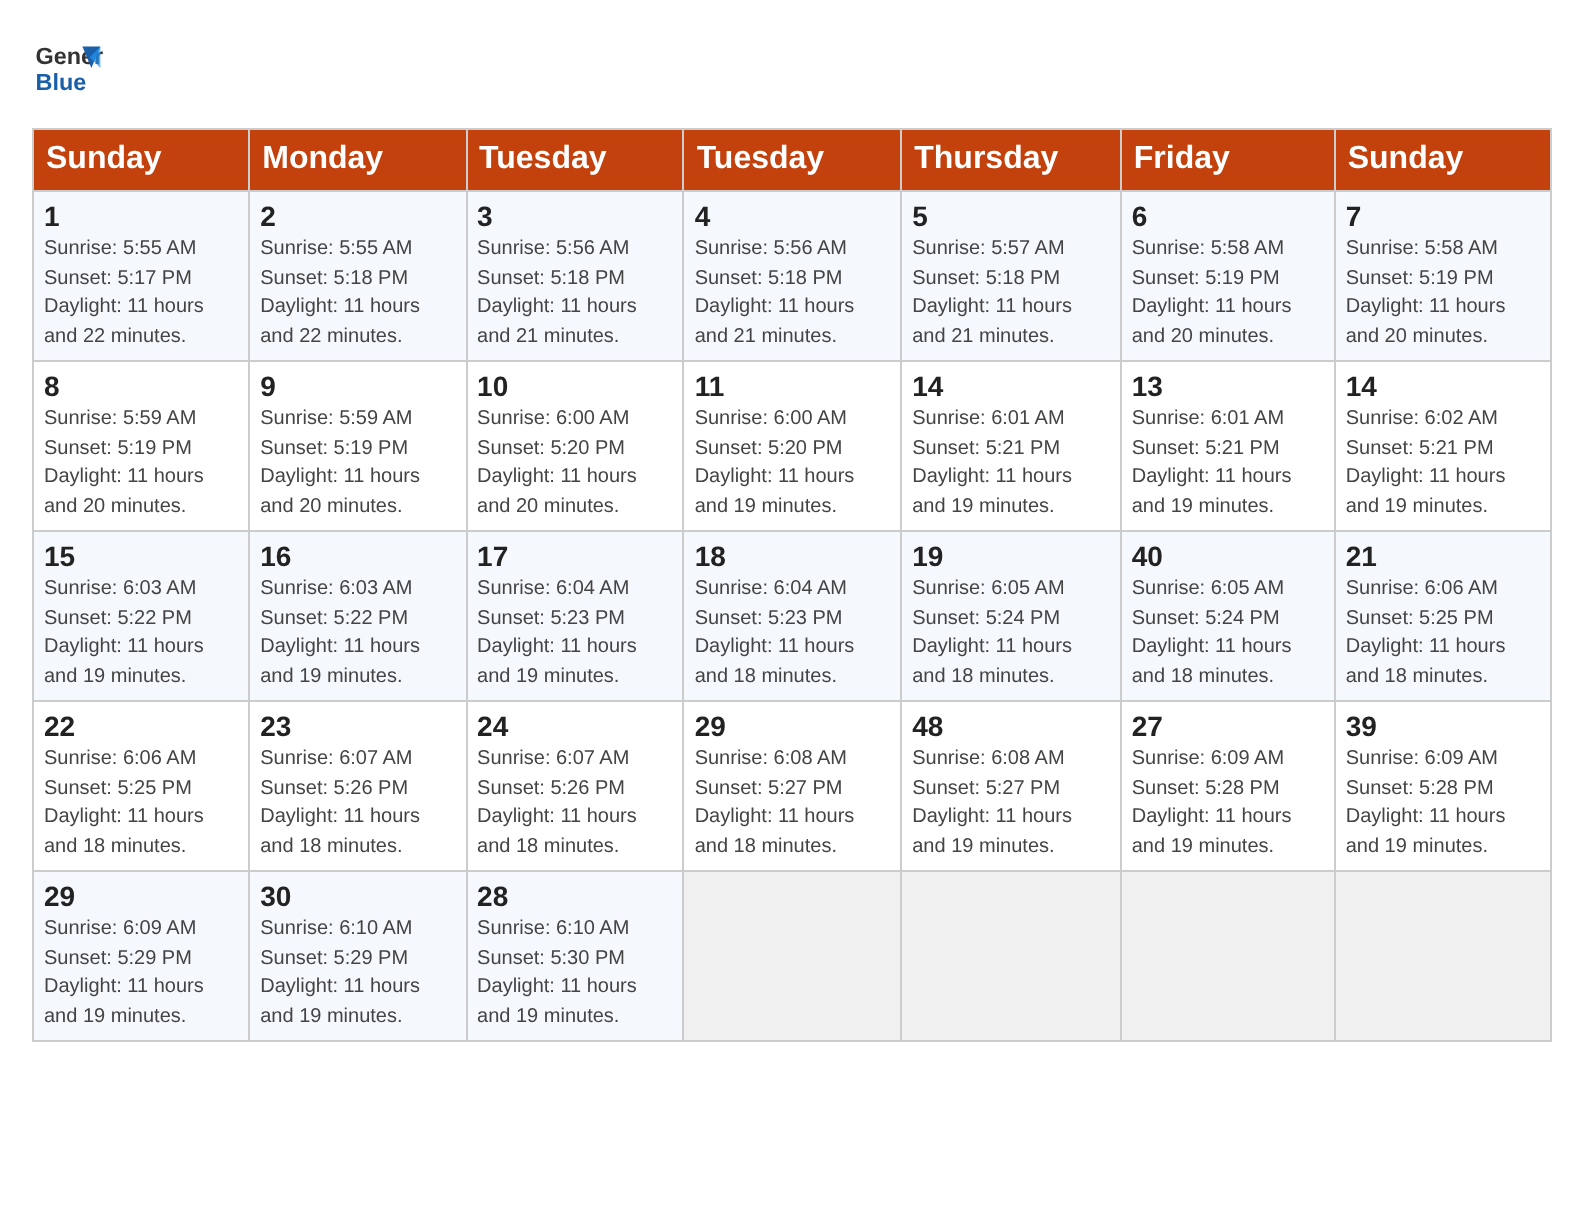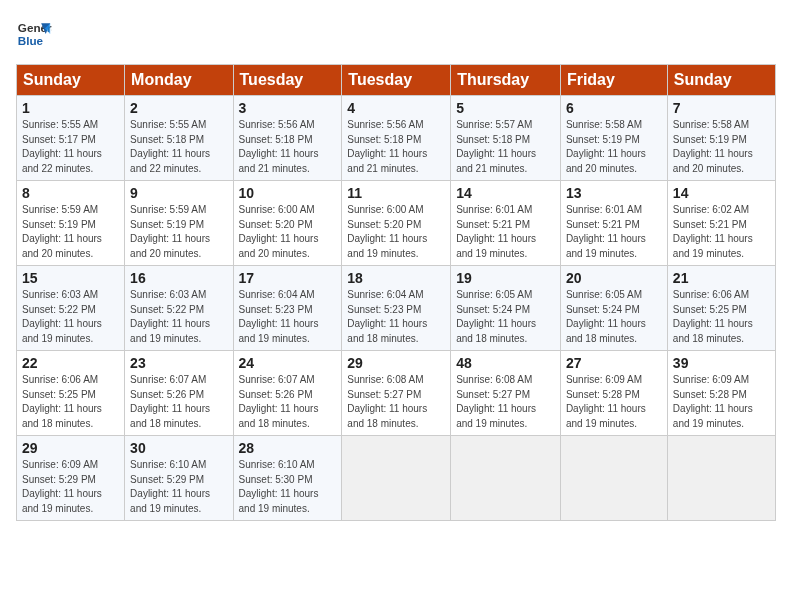--- a/index.html
+++ b/index.html
@@ -182,21 +182,21 @@
         </td>
         <td>
           <span class="day-num">18</span>
           <div class="day-detail">Sunrise: 6:04 AM<br>Sunset: 5:23 PM<br>Daylight: 11 hours and 18 minutes.</div>
         </td>
         <td>
           <span class="day-num">19</span>
           <div class="day-detail">Sunrise: 6:05 AM<br>Sunset: 5:24 PM<br>Daylight: 11 hours and 18 minutes.</div>
         </td>
         <td>
-          <span class="day-num">20</span>
+          <span class="day-num">40</span>
           <div class="day-detail">Sunrise: 6:05 AM<br>Sunset: 5:24 PM<br>Daylight: 11 hours and 18 minutes.</div>
         </td>
         <td>
           <span class="day-num">21</span>
           <div class="day-detail">Sunrise: 6:06 AM<br>Sunset: 5:25 PM<br>Daylight: 11 hours and 18 minutes.</div>
         </td>
       </tr>
       <tr>
         <td>
           <span class="day-num">22</span>

